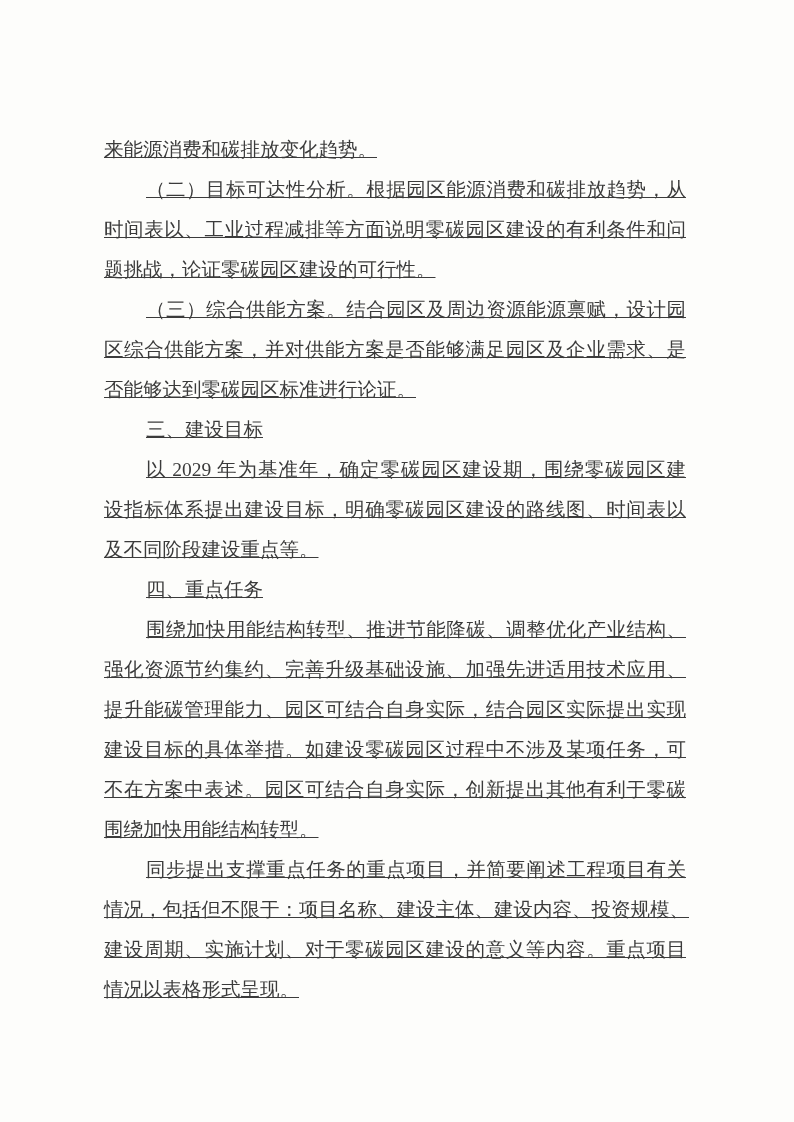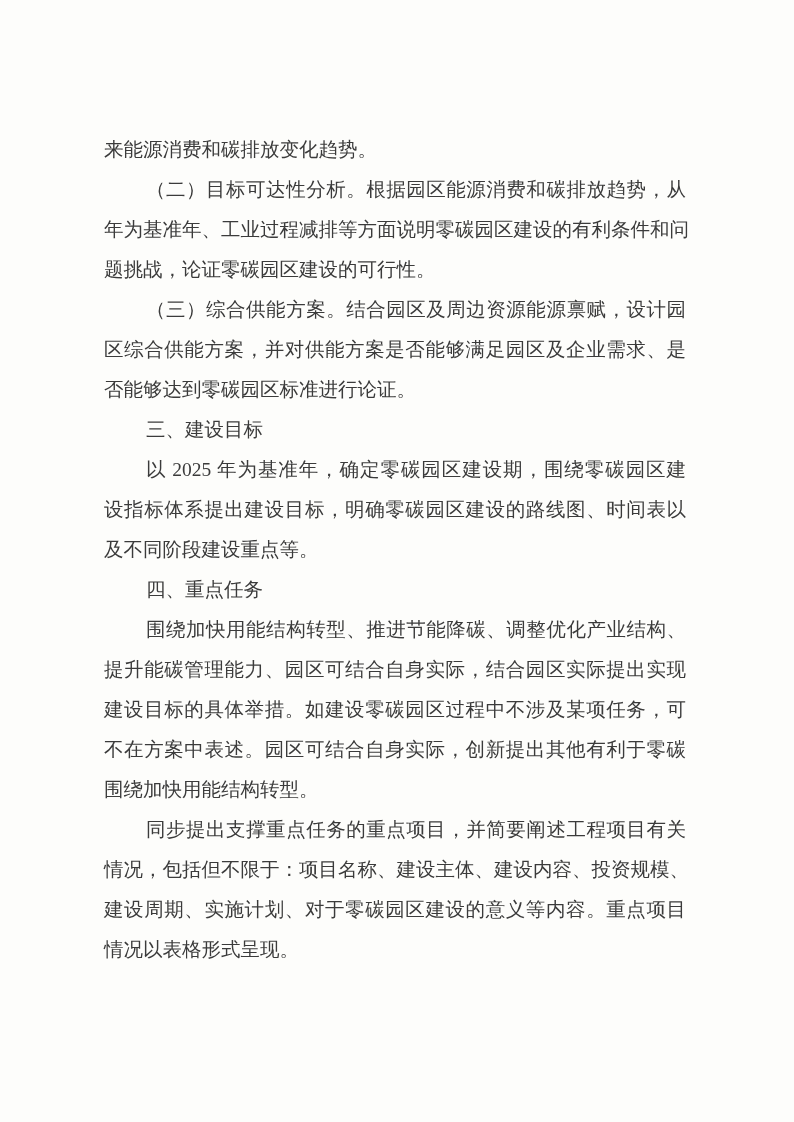--- a/index.html
+++ b/index.html
@@ -23,20 +23,21 @@
     color: #3b3b3b;
     font-size: 19.5px;
     line-height: 40px;
   }
   .para { margin: 0; padding: 0; }
   .line {
     text-align: justify;
     text-align-last: justify;
     text-justify: inter-character;
     white-space: nowrap;
+    text-decoration: underline;
   }
   .line.last {
     text-align: left;
     text-align-last: left;
   }
   .line.indent {
     text-indent: 42px;
   }
   .line.heading {
     text-align: right;
@@ -46,41 +47,42 @@
 </head>
 <body>
 
 <div class="page">
   <div class="doc-body" id="doc-body">
       <div class="para">
         <div class="line last">来能源消费和碳排放变化趋势。</div>
       </div>
       <div class="para">
         <div class="line indent">（二）目标可达性分析。根据园区能源消费和碳排放趋势，从</div>
-        <div class="line">年为基准年、工业过程减排等方面说明零碳园区建设的有利条件和问</div>
+        <div class="line">时间表以、工业过程减排等方面说明零碳园区建设的有利条件和问</div>
         <div class="line last">题挑战，论证零碳园区建设的可行性。</div>
       </div>
       <div class="para">
         <div class="line indent">（三）综合供能方案。结合园区及周边资源能源禀赋，设计园</div>
         <div class="line">区综合供能方案，并对供能方案是否能够满足园区及企业需求、是</div>
         <div class="line last">否能够达到零碳园区标准进行论证。</div>
       </div>
       <div class="para">
         <div class="line heading last indent">三、建设目标</div>
       </div>
       <div class="para">
-        <div class="line indent">以 2025 年为基准年，确定零碳园区建设期，围绕零碳园区建</div>
+        <div class="line indent">以 2029 年为基准年，确定零碳园区建设期，围绕零碳园区建</div>
         <div class="line">设指标体系提出建设目标，明确零碳园区建设的路线图、时间表以</div>
         <div class="line last">及不同阶段建设重点等。</div>
       </div>
       <div class="para">
         <div class="line heading last indent">四、重点任务</div>
       </div>
       <div class="para">
         <div class="line indent">围绕加快用能结构转型、推进节能降碳、调整优化产业结构、</div>
+        <div class="line">强化资源节约集约、完善升级基础设施、加强先进适用技术应用、</div>
         <div class="line">提升能碳管理能力、园区可结合自身实际，结合园区实际提出实现</div>
         <div class="line">建设目标的具体举措。如建设零碳园区过程中不涉及某项任务，可</div>
         <div class="line">不在方案中表述。园区可结合自身实际，创新提出其他有利于零碳</div>
         <div class="line last">围绕加快用能结构转型。</div>
       </div>
       <div class="para">
         <div class="line indent">同步提出支撑重点任务的重点项目，并简要阐述工程项目有关</div>
         <div class="line">情况，包括但不限于：项目名称、建设主体、建设内容、投资规模、</div>
         <div class="line">建设周期、实施计划、对于零碳园区建设的意义等内容。重点项目</div>
         <div class="line last">情况以表格形式呈现。</div>

